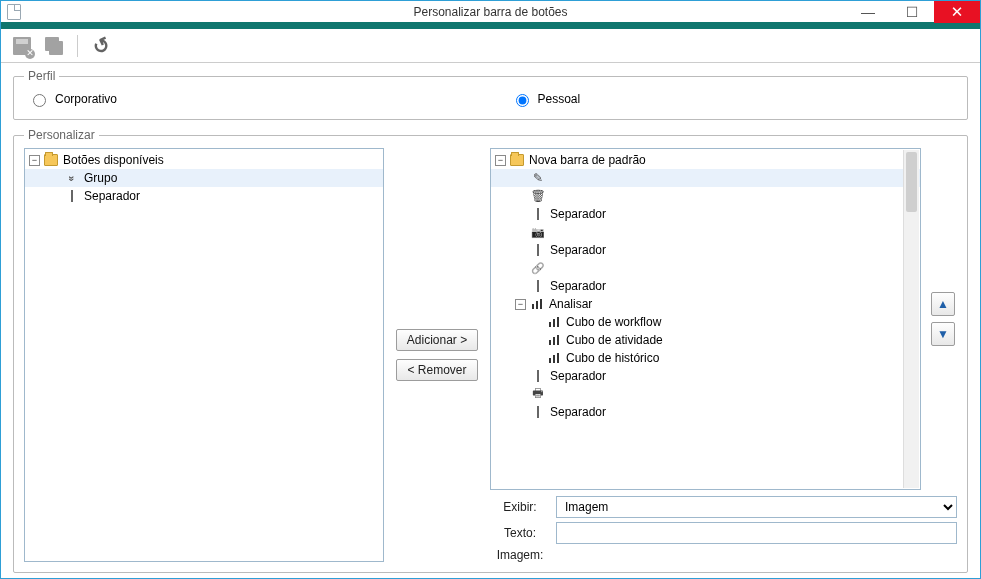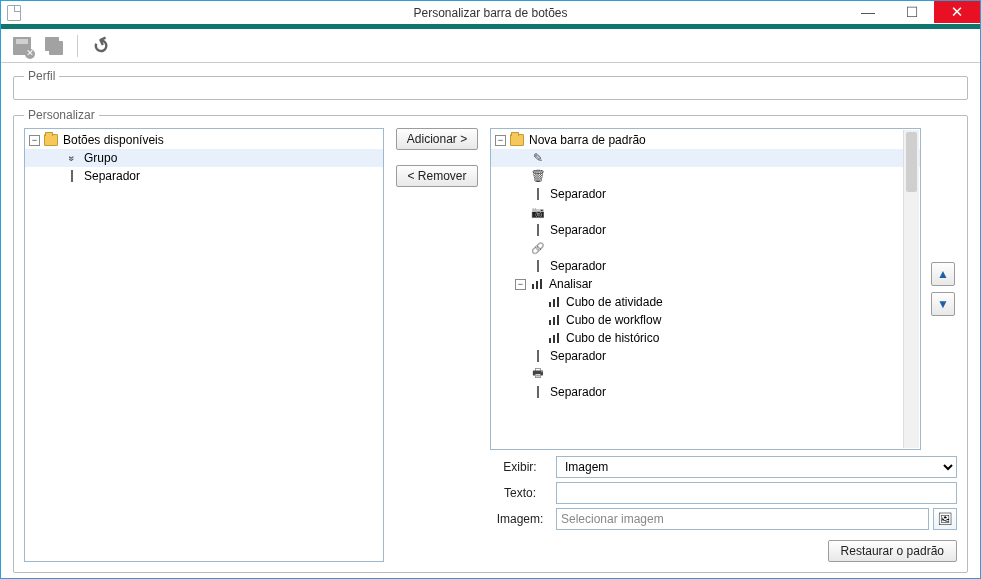--- a/index.html
+++ b/index.html
@@ -17,21 +17,21 @@
     border: 1px solid #2e9fd6;
     display: flex;
     flex-direction: column;
   }
   .titlebar {
     height: 28px;
     background: #ffffff;
     display: flex;
     align-items: center;
     padding: 0 0 0 6px;
-    border-bottom: 5px solid #0f766e;
+    border-bottom: 7px solid #0f766e;
     position: relative;
   }
   .titlebar .doc-icon {
     width: 14px; height: 16px;
     border: 1px solid #9aa8b3; background: #fff;
     border-radius: 1px;
     margin-right: 8px;
     position: relative;
   }
   .titlebar .doc-icon::after {
@@ -173,22 +173,22 @@
   }
   .tree-panel {
     border:1px solid #9fb8cc;
     background:#fff;
     overflow:auto;
   }
   .left-tree { width: 360px; }
   .mid-col {
     display:flex;
     flex-direction:column;
-    justify-content:flex-start;
-    gap:15px;
+    justify-content:center;
+    gap:8px;
     width:90px;
     align-items:center;
   }
   .btn {
     background:linear-gradient(#fefefe,#e8e8e8);
     border:1px solid #9c9c9c;
     border-radius:2px;
     padding:3px 10px;
     font-size:12px;
     min-width:80px;
@@ -348,20 +348,34 @@
     <div class="tbsep"></div>
     <div class="tbicon">
       <span class="refresh">↻</span>
     </div>
   </div>
 
   <div class="content">
 
     <fieldset class="group">
       <legend>Perfil</legend>
+      <div class="profile-row">
+        <div class="profile-col">
+          <label>
+            <input type="radio" name="profile" style="">
+            <span>Corporativo</span>
+          </label>
+        </div>
+        <div class="profile-col">
+          <label>
+            <input type="radio" name="profile" checked="" style="">
+            <span>Pessoal</span>
+          </label>
+        </div>
+      </div>
     </fieldset>
 
     <div class="customize">
       <fieldset class="group">
         <legend>Personalizar</legend>
 
         <div class="customize-body">
 
           <div class="tree-panel left-tree rel">
             <div class="tree" id="left-tree">
@@ -465,33 +479,33 @@
                     <div class="tree-node">
                       <span class="spacer" style="width: 34px;"></span>
                       <span class="spacer" style="width: 14px;"></span>
                       <span class="tree-icon">
                         <svg width="12" height="12">
                           <rect x="1" y="6" width="2" height="5" fill="#333"></rect>
                           <rect x="5" y="3" width="2" height="8" fill="#333"></rect>
                           <rect x="9" y="1" width="2" height="10" fill="#333"></rect>
                         </svg>
                       </span>
-                      <span>Cubo de atividade</span>
+                      <span>Cubo de workflow</span>
                     </div>
                     <div class="tree-node">
                       <span class="spacer" style="width: 34px;"></span>
                       <span class="spacer" style="width: 14px;"></span>
                       <span class="tree-icon">
                         <svg width="12" height="12">
                           <rect x="1" y="6" width="2" height="5" fill="#333"></rect>
                           <rect x="5" y="3" width="2" height="8" fill="#333"></rect>
                           <rect x="9" y="1" width="2" height="10" fill="#333"></rect>
                         </svg>
                       </span>
-                      <span>Cubo de workflow</span>
+                      <span>Cubo de atividade</span>
                     </div>
                     <div class="tree-node">
                       <span class="spacer" style="width: 34px;"></span>
                       <span class="spacer" style="width: 14px;"></span>
                       <span class="tree-icon">
                         <svg width="12" height="12">
                           <rect x="1" y="6" width="2" height="5" fill="#333"></rect>
                           <rect x="5" y="3" width="2" height="8" fill="#333"></rect>
                           <rect x="9" y="1" width="2" height="10" fill="#333"></rect>
                         </svg>
@@ -536,31 +550,22 @@
               <div style="display:flex;">
                 <select class="select">
                   <option>Imagem</option>
                 </select>
               </div>
 
               <div class="label">Texto:</div>
               <input class="input" type="text" value="" style="">
 
               <div class="label">Imagem:</div>
-              <div class="img-row">
-                <input class="input" type="text" placeholder="Selecionar imagem" style="">
-                <div class="iconbtn">
-                  <span style="font-size:12px;">🖼</span>
-                </div>
-              </div>
             </div>
 
-            <div class="restore-row">
-              <button class="btn" style="min-width:auto; padding:3px 12px;">Restaurar o padrão</button>
-            </div>
 
           </div>
 
         </div>
       </fieldset>
     </div>
 
   </div>
 </div>
 

